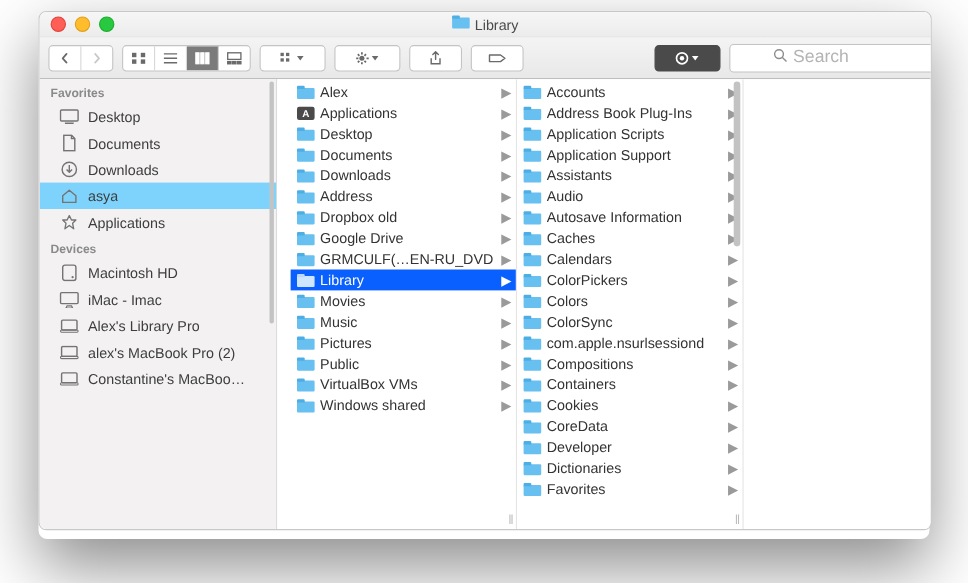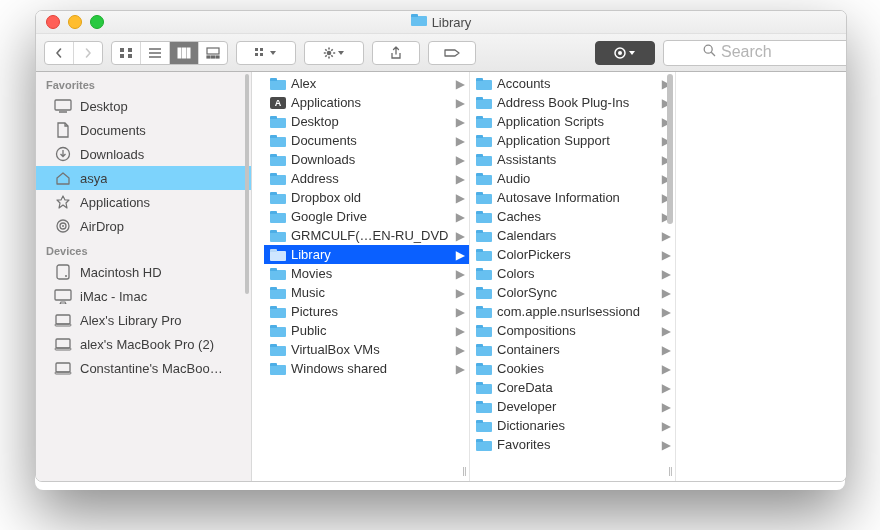--- a/index.html
+++ b/index.html
@@ -229,30 +229,20 @@
               <span class="lab">asya</span>
             </div>
             <div class="sitem">
               <span class="siicon">
                 <svg width="16" height="16" viewBox="0 0 16 16">
                   <path d="M8 2l2 4h4l-3 3 1 5-4-3-4 3 1-5-3-3h4z" fill="none" stroke="#747474" stroke-width="1.2" stroke-linejoin="round"></path>
                 </svg>
               </span>
               <span class="lab">Applications</span>
             </div>
-            <div class="sitem">
-              <span class="siicon">
-                <svg width="16" height="16" viewBox="0 0 16 16">
-                  <circle cx="8" cy="8" r="6" fill="none" stroke="#747474" stroke-width="1.3"></circle>
-                  <circle cx="8" cy="8" r="3" fill="none" stroke="#747474" stroke-width="1.3"></circle>
-                  <circle cx="8" cy="8" r="1" fill="#747474"></circle>
-                </svg>
-              </span>
-              <span class="lab">AirDrop</span>
-            </div>
             <div class="sgroup-h">Devices</div>
             <div class="sitem">
               <span class="siicon">
                 <svg width="14" height="16" viewBox="0 0 14 16">
                   <rect x="1" y="1" width="12" height="14" rx="2" fill="none" stroke="#747474" stroke-width="1.3"></rect>
                   <circle cx="10" cy="12" r="1" fill="#747474"></circle>
                 </svg>
               </span>
               <span class="lab">Macintosh HD</span>
             </div>

